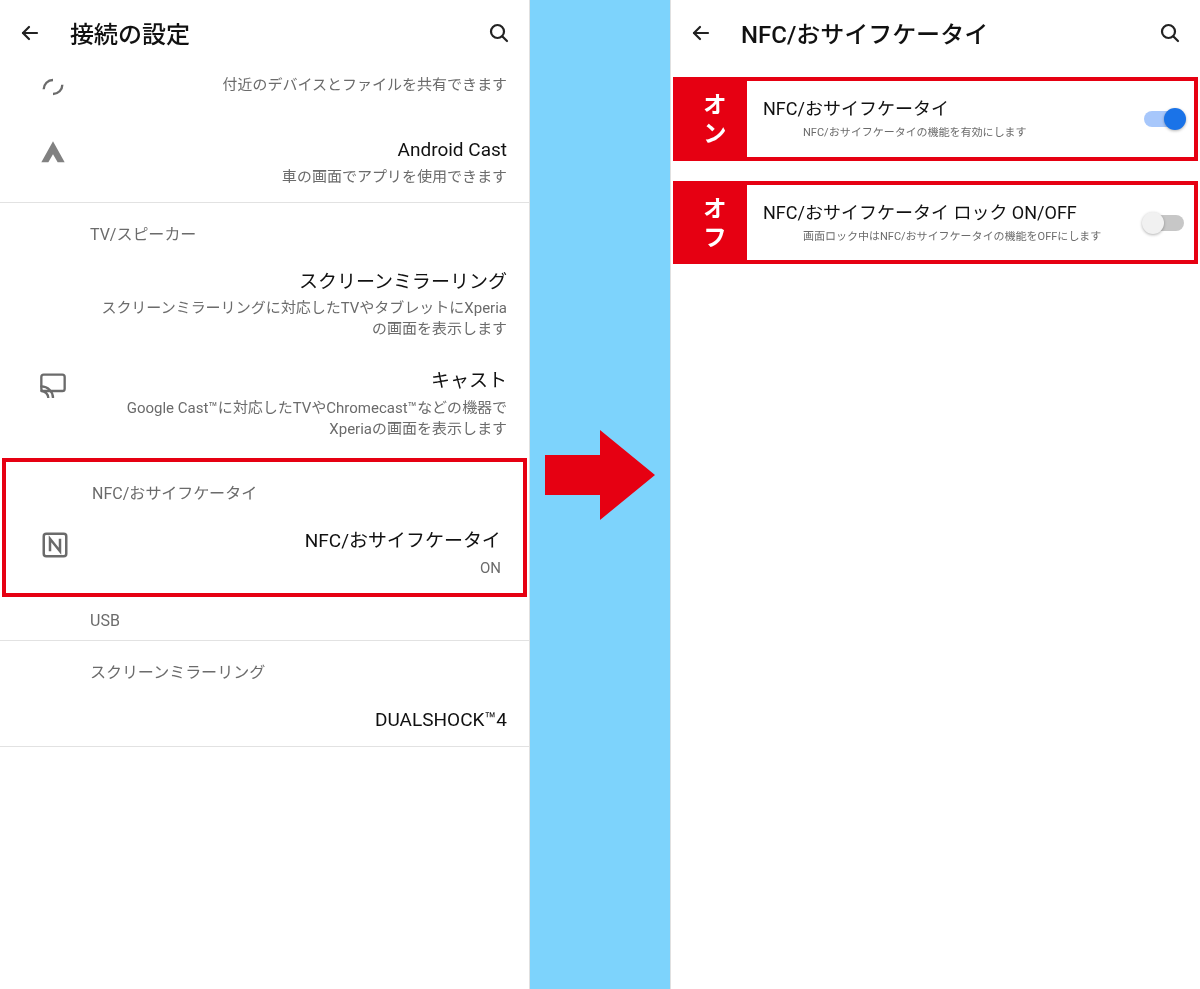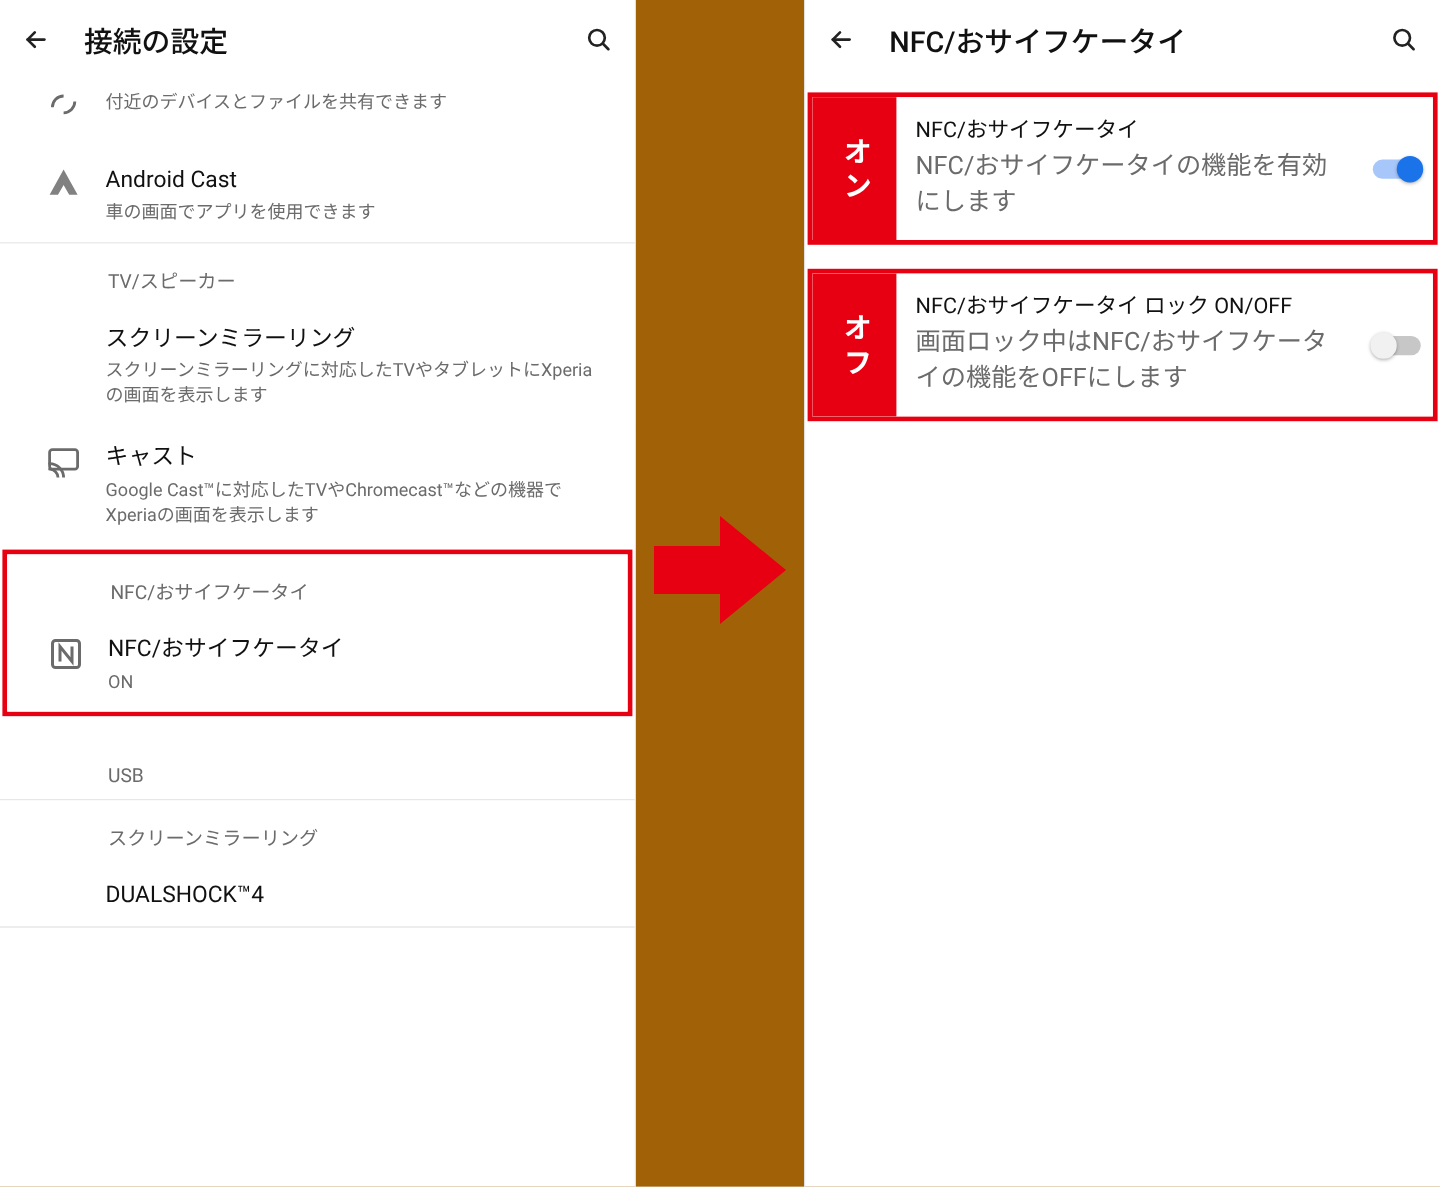--- a/index.html
+++ b/index.html
@@ -7,21 +7,21 @@
     width: 1200px;
     height: 989px;
     font-family: -apple-system, "Segoe UI", Roboto, "Noto Sans JP", sans-serif;
     background: #f0f0f0;
     overflow: hidden;
   }
   .stage {
     position: relative;
     width: 1200px;
     height: 989px;
-    background: #a16207;
+    background: #7dd3fc;
   }
   .phone {
     position: absolute;
     top: 0;
     width: 530px;
     height: 989px;
     background: #fff;
     overflow: hidden;
   }
   .phone.left  { left: 0;   border-right: 1px solid #e0e0e0; }
@@ -53,21 +53,21 @@
     color: #222;
   }
 
   
   .row {
     display: flex;
     align-items: flex-start;
     padding: 16px 22px 16px 18px;
     background: #fff;
   }
-  .row.twoline { padding: 14px 22px 14px 18px; }
+  .row.twoline { padding: 14px 22px 14px 18px; text-align: right; }
   .row .icon-col {
     width: 70px;
     padding-top: 2px;
     display: flex;
     justify-content: center;
     color: #6b6b6b;
     flex-shrink: 0;
   }
   .row .noicon { width: 70px; flex-shrink: 0; }
   .row .body {
@@ -119,21 +119,21 @@
   .hilite-row {
     display: flex;
     align-items: stretch;
     background: #fff;
   }
   .hilite-row .body {
     flex: 1;
     padding: 16px 12px 16px 16px;
   }
   .hilite-row .title { font-size: 18px; color:#111; line-height:1.35; }
-  .hilite-row .sub   { font-size: 21px; color:#6b6b6b; line-height:1.4; margin-top:4px;}
+  .hilite-row .sub   { font-size: 11px; color:#6b6b6b; line-height:1.4; margin-top:4px;margin-left:40px;}
   .hilite-row .toggle-col {
     width: 60px;
     display: flex;
     align-items: center;
     justify-content: center;
     flex-shrink: 0;
   }
 
   
   .toggle {
@@ -246,21 +246,21 @@
               <path d="M8 17V7l8 10V7"></path>
             </svg>
         </div>
         <div class="body">
           <div class="title">NFC/おサイフケータイ</div>
           <div class="sub">ON</div>
         </div>
       </div>
     </div>
 
-    <div class="section-label" style="padding-top:40px;">USB</div>
+    <div class="section-label" style="padding-top:14px;">USB</div>
 
     <div class="divider"></div>
     <div class="section-label">スクリーンミラーリング</div>
     <div class="row twoline">
       <div class="noicon"></div>
       <div class="body">
         <div class="title">DUALSHOCK™4</div>
       </div>
     </div>
     <div class="divider"></div>

